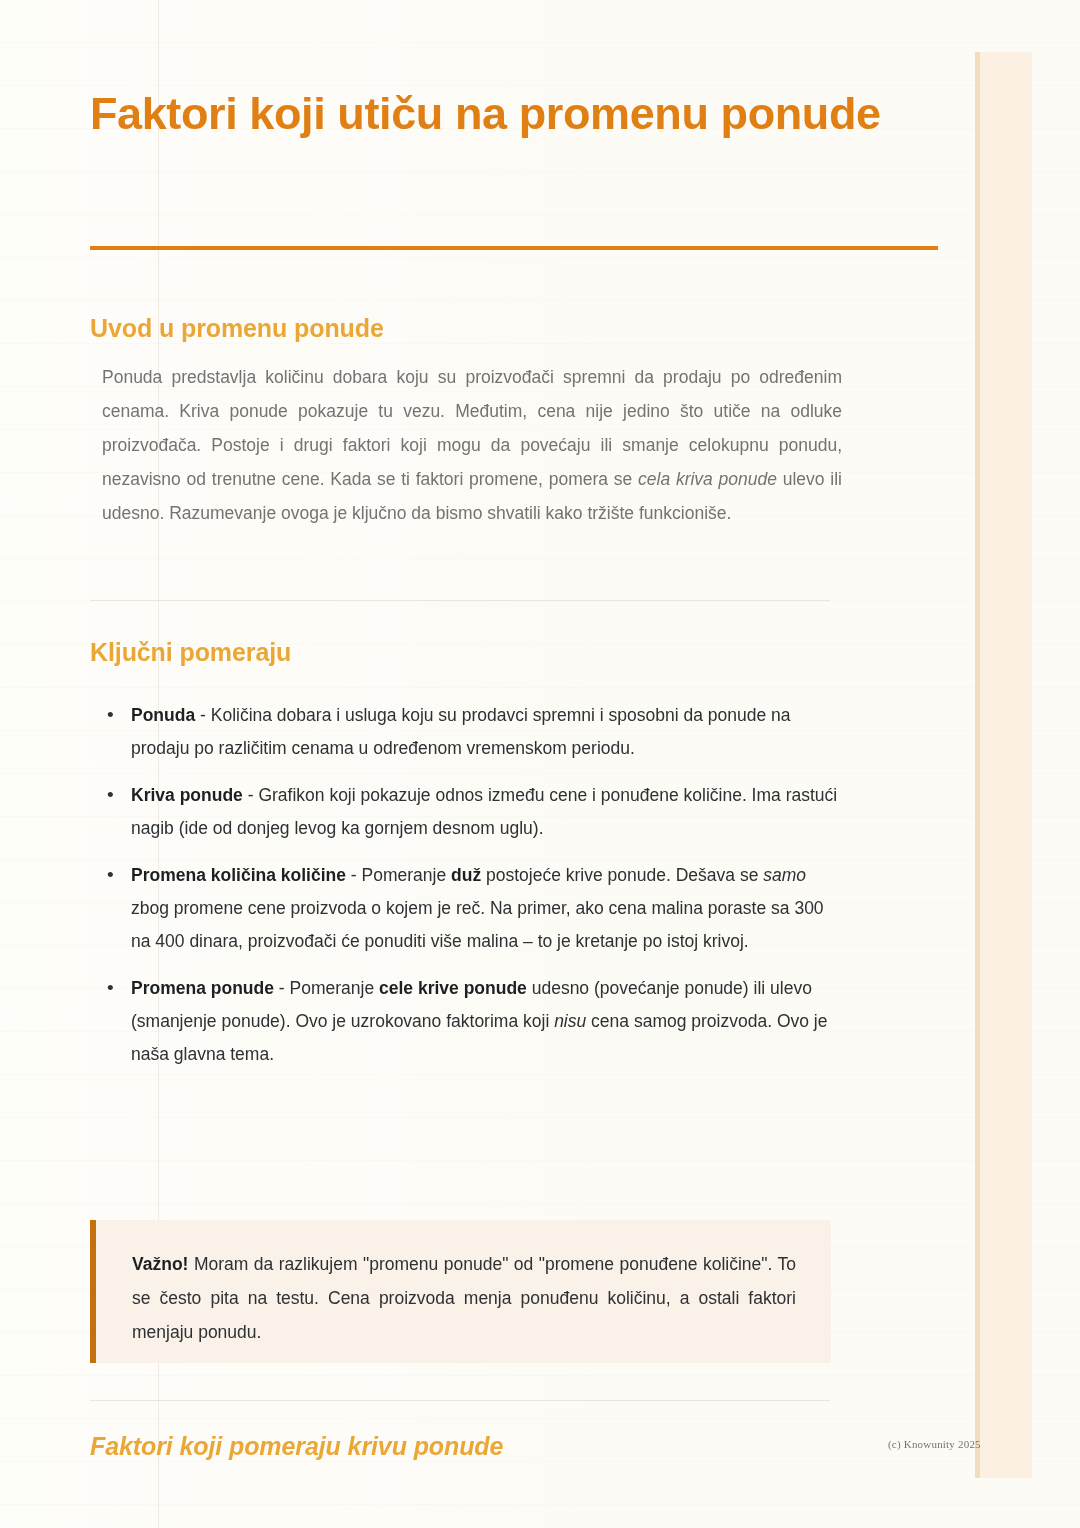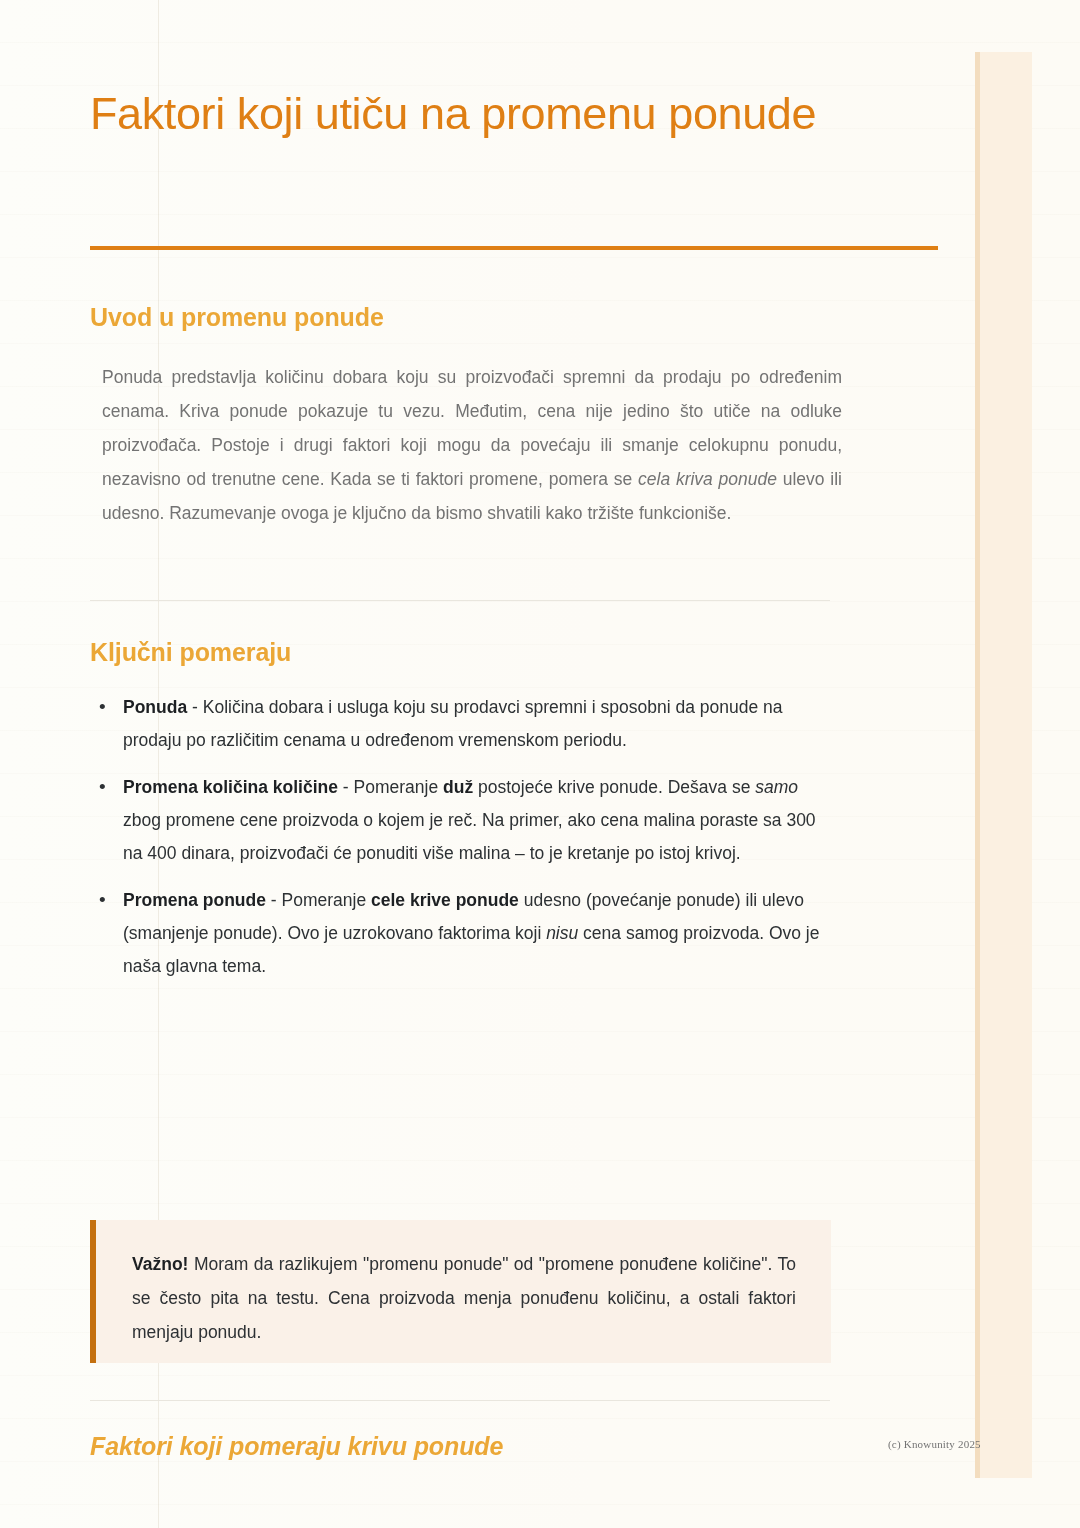--- a/index.html
+++ b/index.html
@@ -61,21 +61,21 @@
     width: 1080px;
   }
 
   .title {
     position: absolute;
     left: 90px;
     top: 86px;
     width: 840px;
     font-size: 45px;
     line-height: 1.26;
-    font-weight: normal;
+    font-weight: bold;
     color: #df7f14;
     letter-spacing: -0.4px;
   }
 
   .title-rule {
     position: absolute;
     left: 90px;
     top: 246px;
     width: 848px;
     height: 4px;
@@ -84,21 +84,21 @@
 
   .h2 {
     position: absolute;
     left: 90px;
     font-size: 25px;
     font-weight: bold;
     color: #eba736;
     letter-spacing: -0.1px;
     white-space: nowrap;
   }
-  .h2-intro   { top: 303px; }
+  .h2-intro   { top: 314px; }
   .h2-pojmovi { top: 638px; }
   .h2-faktori { top: 1432px; font-style: italic; }
 
   .divider {
     position: absolute;
     left: 90px;
     width: 740px;
     height: 1px;
     background: #e9e6de;
   }
@@ -115,21 +115,21 @@
     text-align: justify;
     margin-left: 12px;
   }
   .para-intro { top: 360px; }
 
   .bullets {
     position: absolute;
     left: 90px;
     top: 691px;
     width: 745px;
-    margin: 0;
+    margin: 8px;
     padding: 0;
     list-style: none;
   }
   .bullets li {
     position: relative;
     padding-left: 33px;
     margin-bottom: 14px;
     font-size: 17.5px;
     line-height: 33px;
     color: #2d3134;
@@ -201,20 +201,21 @@
   <div class="h2 h2-intro">Uvod u promenu ponude</div>
 
   <div class="para para-intro">Ponuda predstavlja količinu dobara koju su proizvođači spremni da prodaju po određenim cenama. Kriva ponude pokazuje tu vezu. Međutim, cena nije jedino što utiče na odluke proizvođača. Postoje i drugi faktori koji mogu da povećaju ili smanje celokupnu ponudu, nezavisno od trenutne cene. Kada se ti faktori promene, pomera se <i>cela kriva ponude</i> ulevo ili udesno. Razumevanje ovoga je ključno da bismo shvatili kako tržište funkcioniše.</div>
 
   <div class="divider div-1"></div>
 
   <div class="h2 h2-pojmovi">Ključni pomeraju</div>
 
   <ul class="bullets">
     <li><b>Ponuda</b> - Količina dobara i usluga koju su prodavci spremni i sposobni da ponude na prodaju po različitim cenama u određenom vremenskom periodu.</li>
+    <li><b>Kriva ponude</b> - Grafikon koji pokazuje odnos između cene i ponuđene količine. Ima rastući nagib (ide od donjeg levog ka gornjem desnom uglu).</li>
     <li><b>Promena količina količine</b> - Pomeranje <b>duž</b> postojeće krive ponude. Dešava se <i>samo</i> zbog promene cene proizvoda o kojem je reč. Na primer, ako cena malina poraste sa 300 na 400 dinara, proizvođači će ponuditi više malina – to je kretanje po istoj krivoj.</li>
     <li><b>Promena ponude</b> - Pomeranje <b>cele krive ponude</b> udesno (povećanje ponude) ili ulevo (smanjenje ponude). Ovo je uzrokovano faktorima koji <i>nisu</i> cena samog proizvoda. Ovo je naša glavna tema.</li>
   </ul>
 
   <div class="callout">
     <div class="callout-text"><b>Važno!</b> Moram da razlikujem "promenu ponude" od "promene ponuđene količine". To se često pita na testu. Cena proizvoda menja ponuđenu količinu, a ostali faktori menjaju ponudu.</div>
   </div>
 
   <div class="divider div-2"></div>
 

